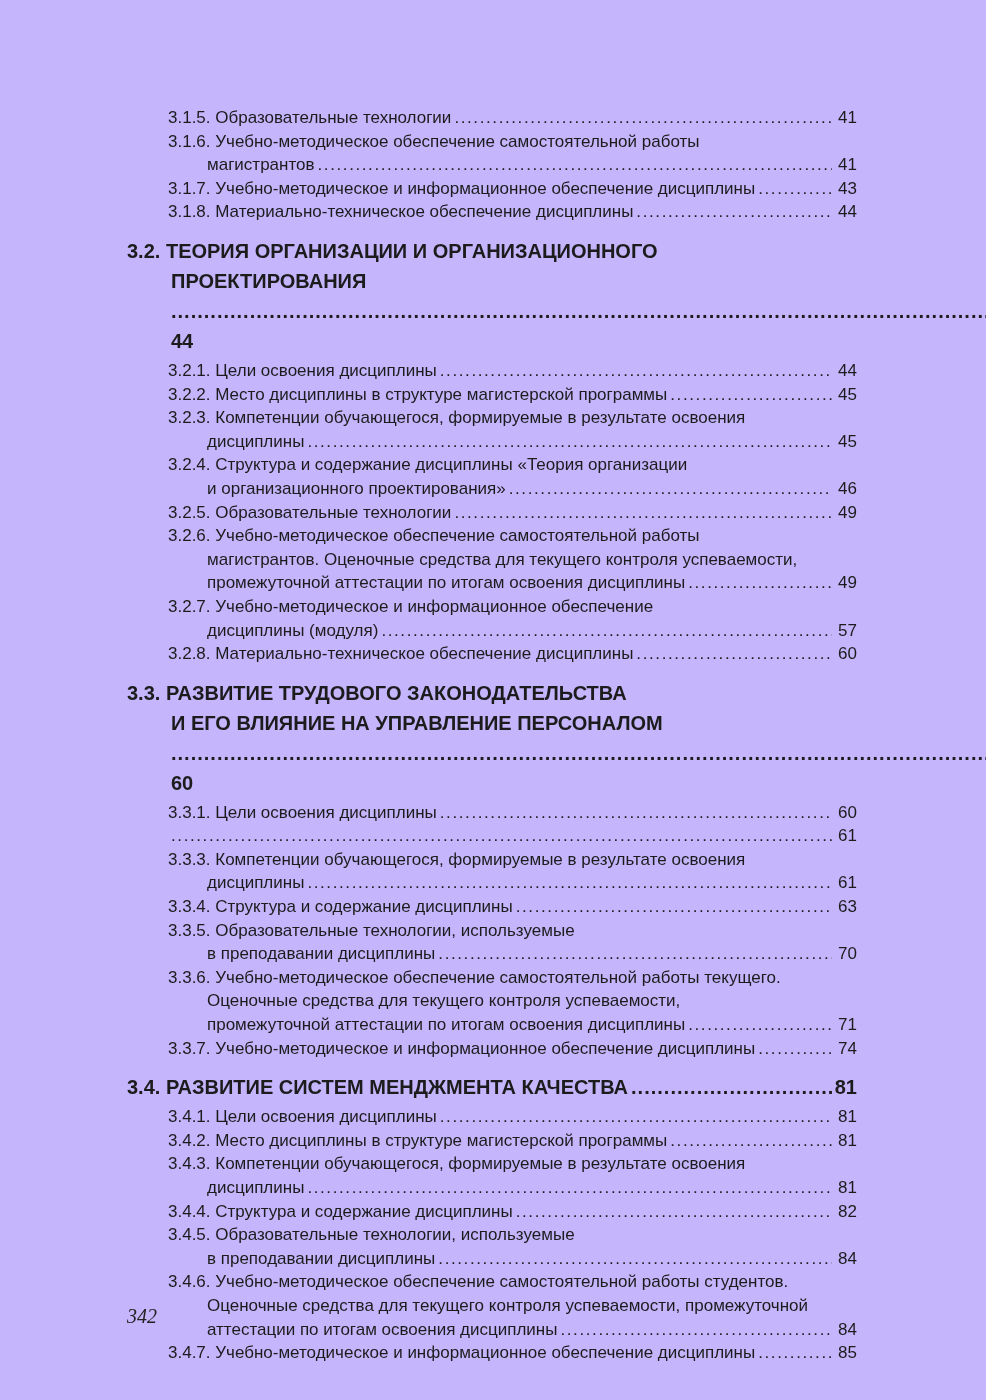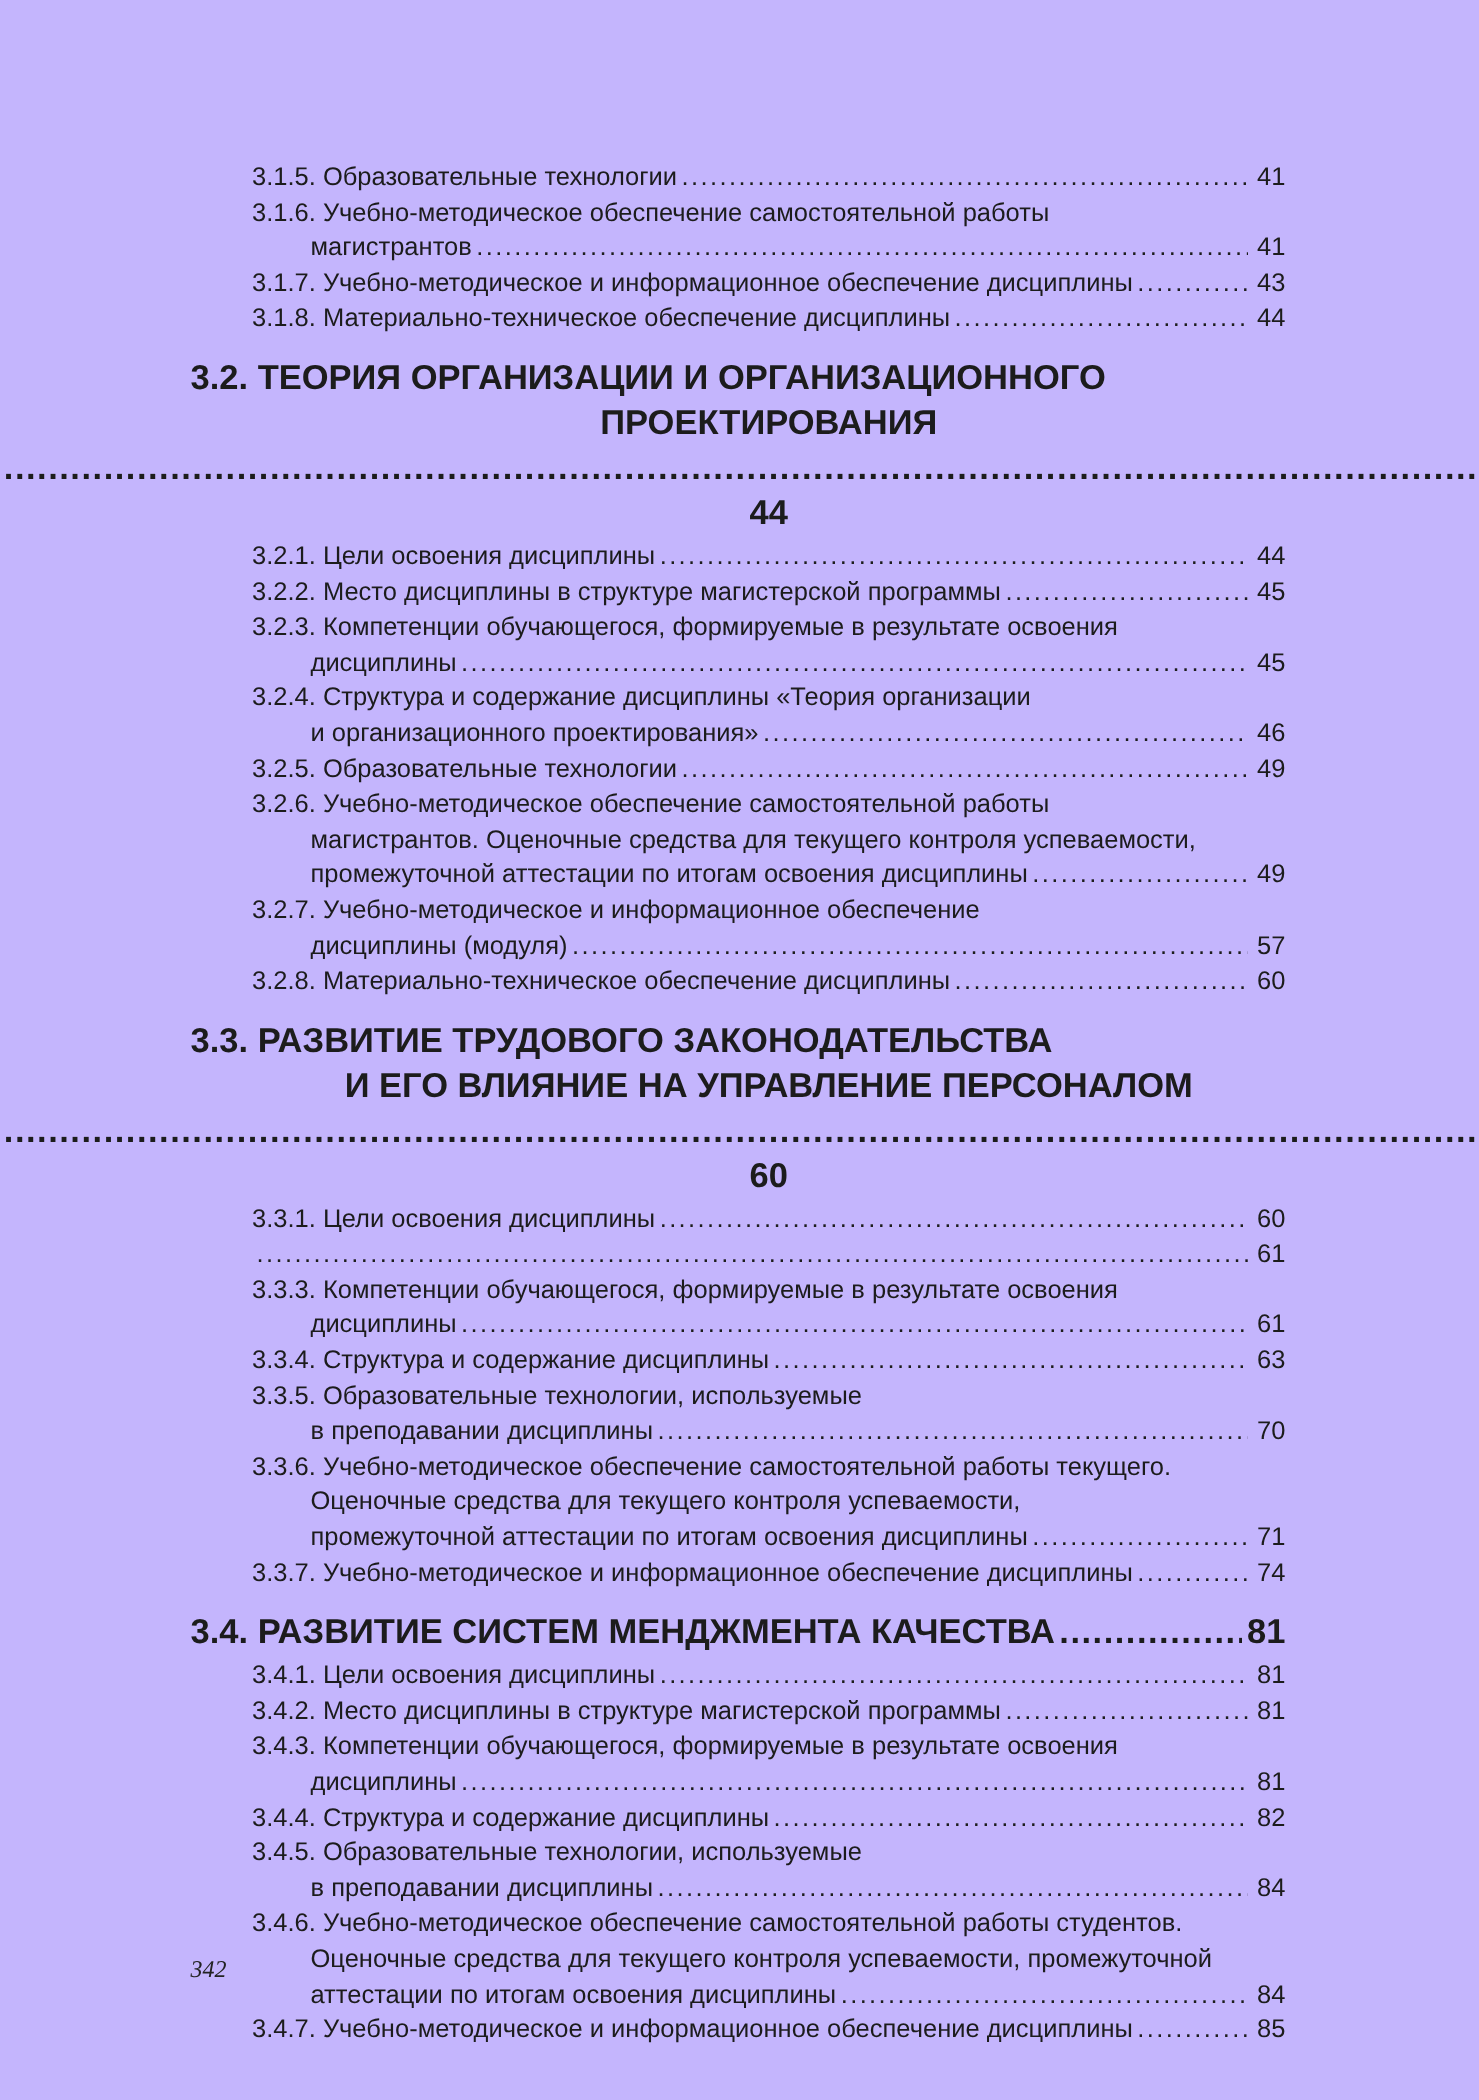--- a/index.html
+++ b/index.html
@@ -34,25 +34,24 @@
   }
   .entry.sub .line.cont {
     padding-left: 80px;
     justify-content: space-between;
   }
   .entry.section {
     margin-top: 12px;
     margin-bottom: 3px;
   }
   .entry.section .line {
-    font-size: 23px;
+    font-size: 20px;
     font-weight: bold;
     line-height: 30px;
     padding-left: 0;
-    align-items: center;
   }
   .entry.section .line.cont {
     padding-left: 41px;
     flex-direction: column;
   }
   .text {
     flex: 0 0 auto;
     white-space: nowrap;
   }
   .leader {
@@ -73,21 +72,21 @@
     flex: 0 0 auto;
     min-width: 22px;
     text-align: right;
   }
   .folio {
     position: absolute;
     left: 127px;
     top: 1305px;
     font-family: "Liberation Serif", serif;
     font-style: italic;
-    font-size: 16px;
+    font-size: 20px;
     color: #222222;
   }
 </style>
 </head>
 <body>
 
 <div class="doc-page">
   <div class="toc">
       <div class="entry sub">
         <div class="line">

